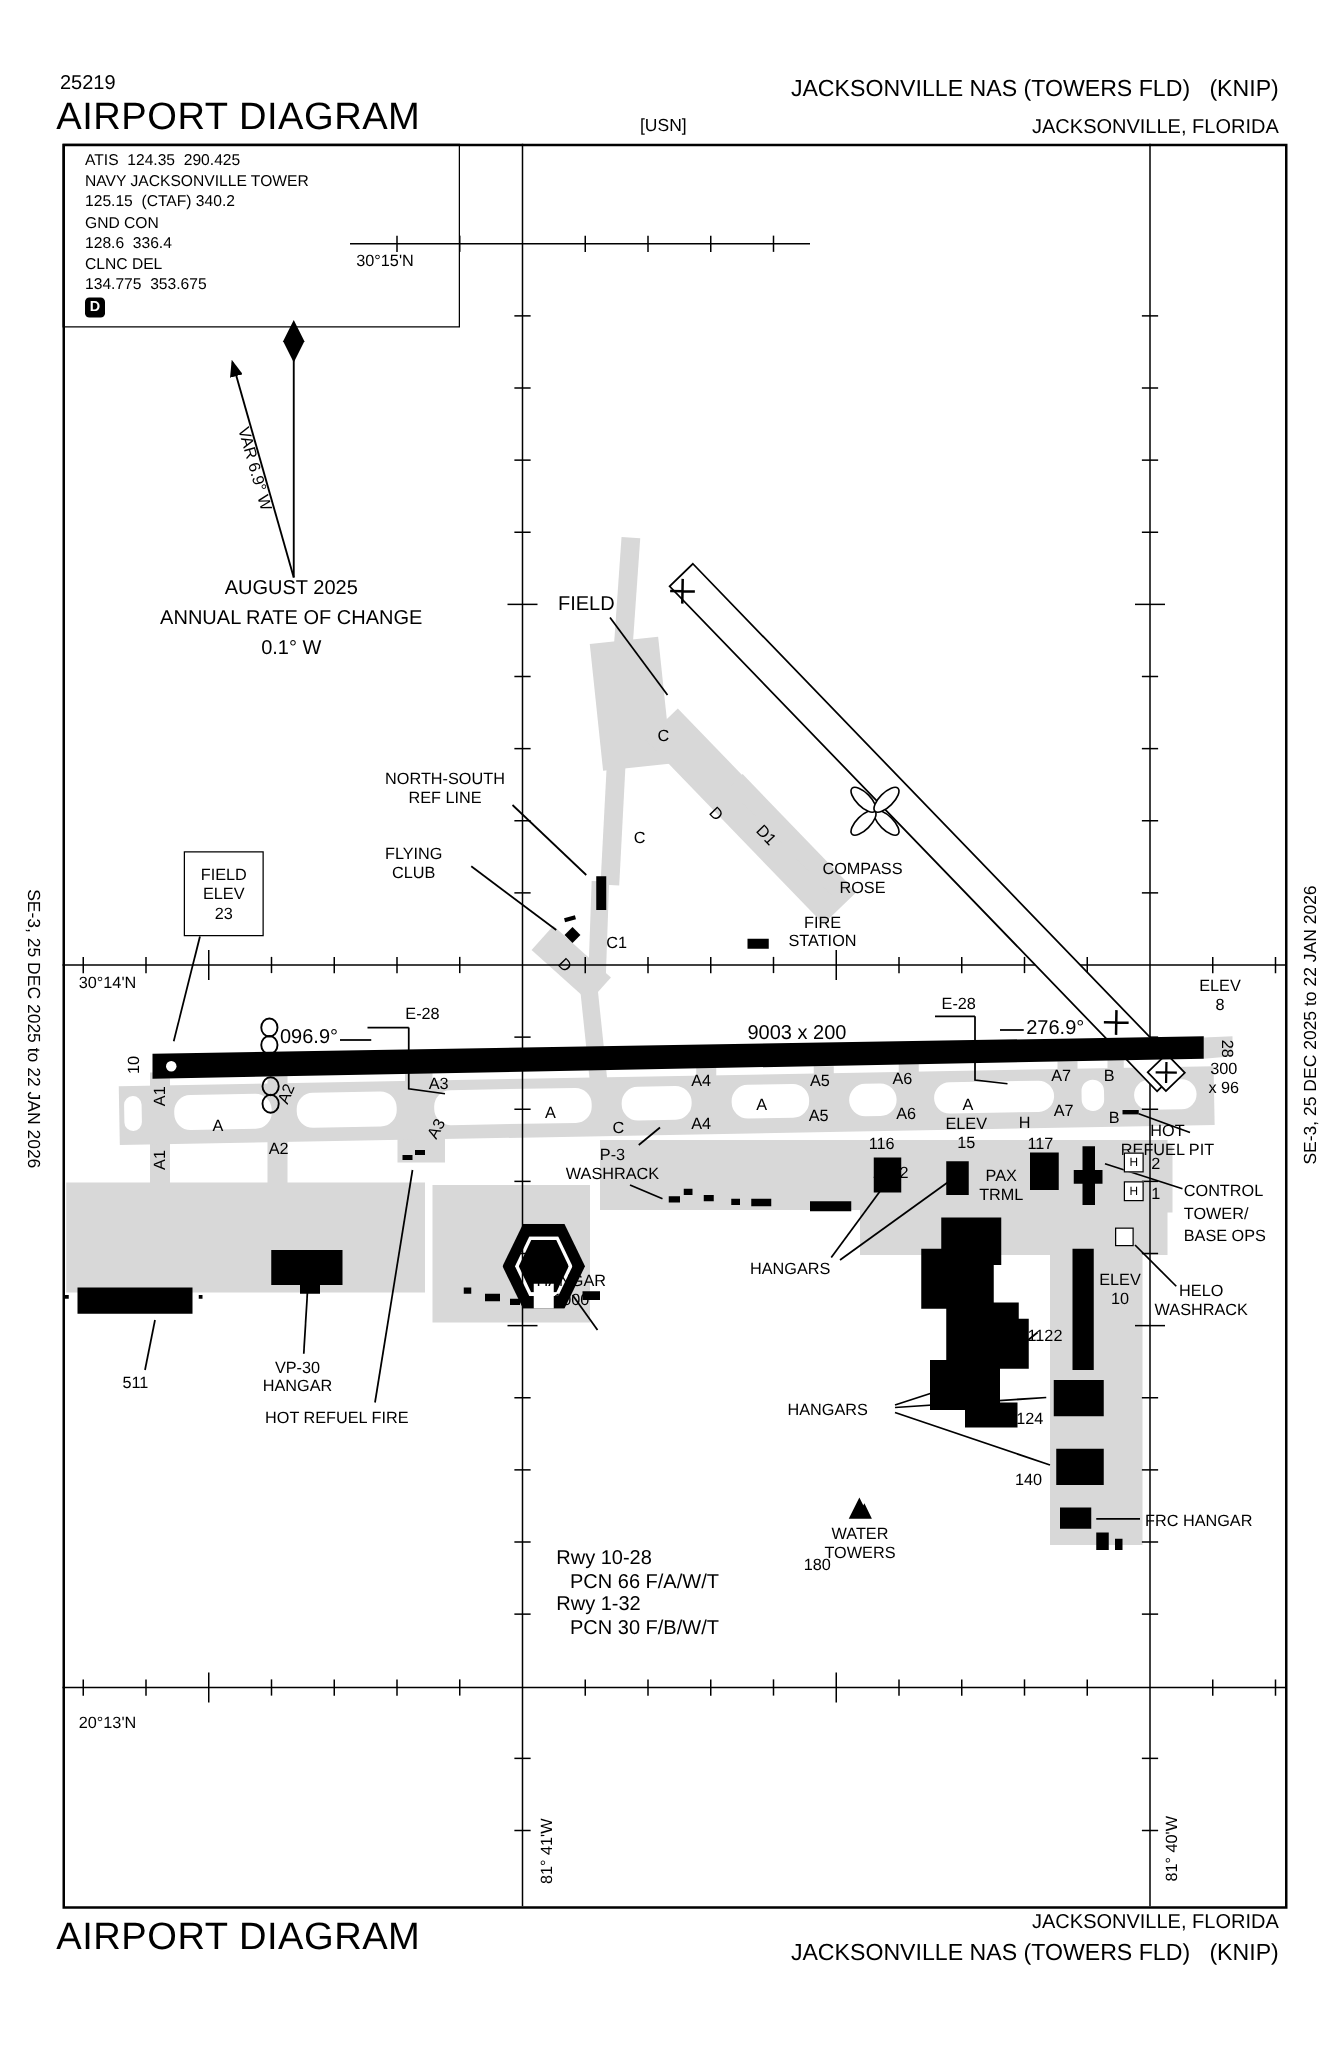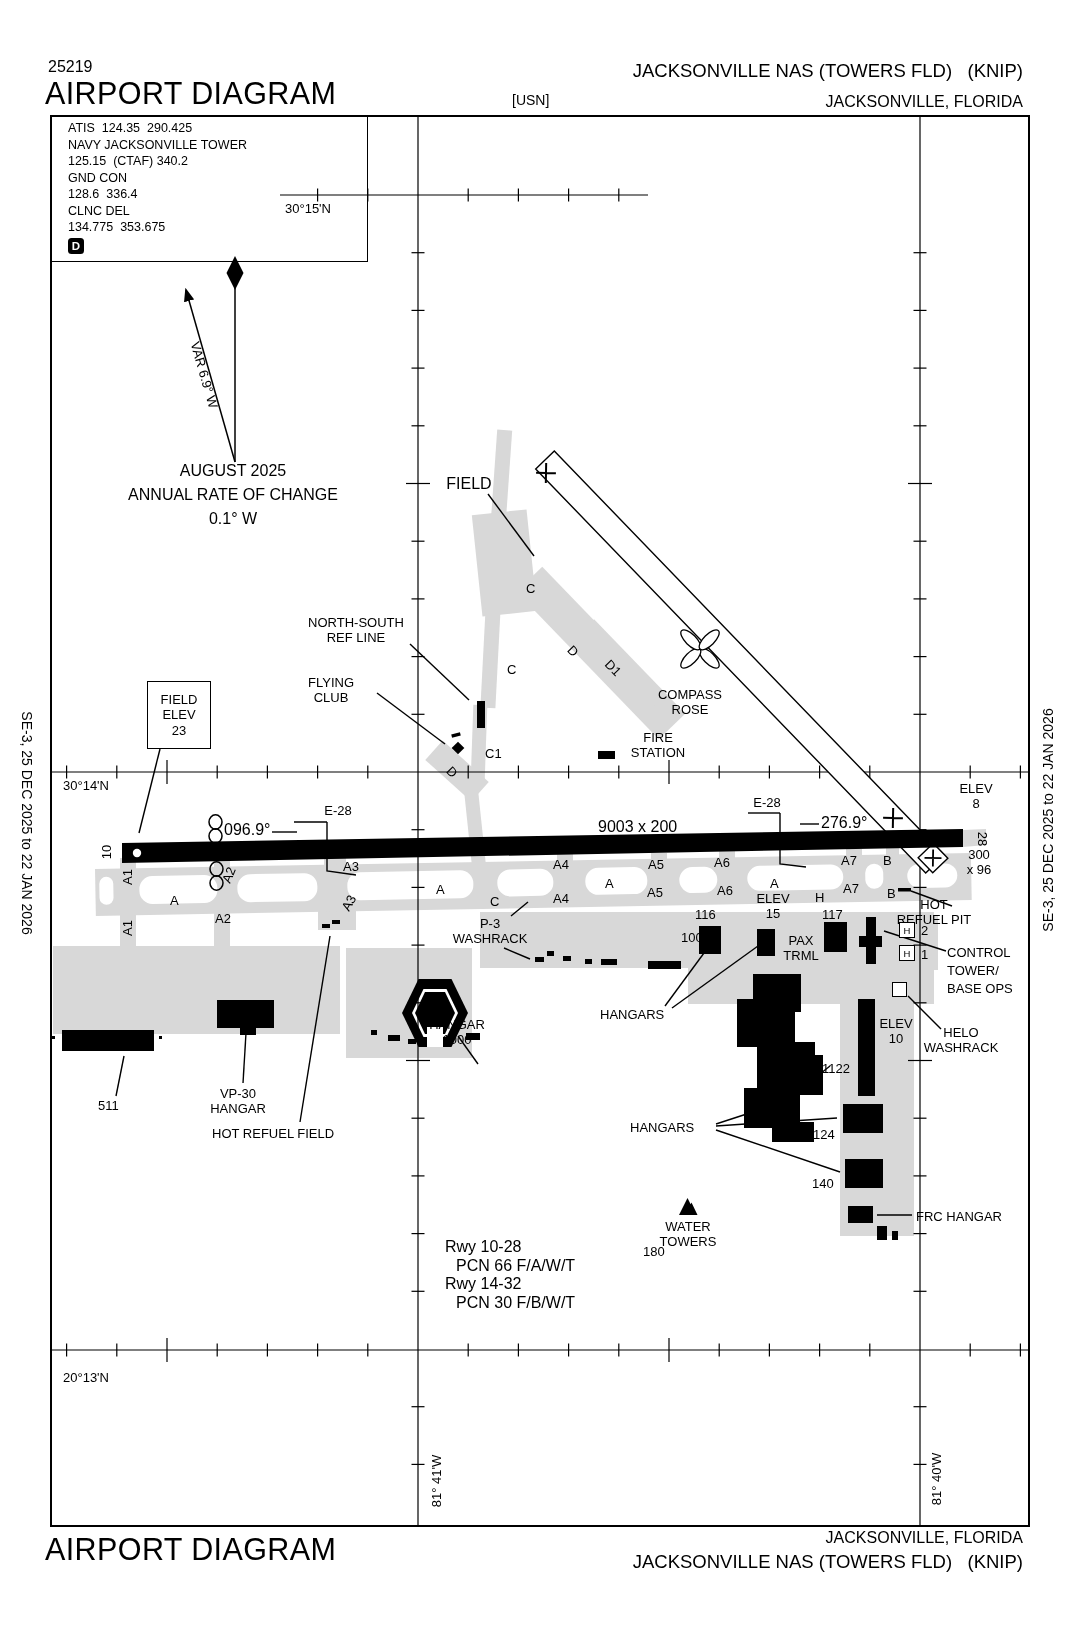--- a/index.html
+++ b/index.html
@@ -365,21 +365,21 @@
 TRML</div>
   <div class="lbl" style="left:916px;top:1209px">FRC HANGAR</div>
   <div class="lbl pre ctr" style="left:688px;top:1219px">WATER
 TOWERS</div>
   <div class="lbl pre ctr" style="left:238px;top:1086px">VP-30
 HANGAR</div>
   <div class="lbl pre ctr" style="left:457px;top:1017px">HANGAR
 1000</div>
   <div class="lbl pre ctr" style="left:490px;top:916px">P-3
 WASHRACK</div>
-  <div class="lbl" style="left:212px;top:1126px">HOT REFUEL FIELD</div>
+  <div class="lbl" style="left:212px;top:1126px">HOT REFUEL FIRE</div>
 
   <div class="lbl f135" style="left:598px;top:818px">9003 x 200</div>
   <div class="lbl f135" style="left:224px;top:821px">096.9°</div>
   <div class="lbl f135" style="left:821px;top:814px">276.9°</div>
   <div class="lbl rccw" style="left:107px;top:852px">10</div>
   <div class="lbl rcw" style="left:982px;top:839px">28</div>
   <div class="lbl pre ctr" style="left:979px;top:847px">300
 x 96</div>
   <div class="lbl ctr" style="left:338px;top:803px">E-28</div>
   <div class="lbl ctr" style="left:767px;top:795px">E-28</div>
@@ -417,27 +417,27 @@
 
   <div class="lbl" style="left:526px;top:581px">C</div>
   <div class="lbl" style="left:507px;top:662px">C</div>
   <div class="lbl" style="left:485px;top:746px">C1</div>
   <div class="lbl r45" style="left:452px;top:772px">D</div>
   <div class="lbl r45" style="left:573px;top:651px">D</div>
   <div class="lbl r45" style="left:613px;top:668px">D1</div>
 
   <div class="lbl" style="left:98px;top:1098px">511</div>
   <div class="lbl" style="left:695px;top:907px">116</div>
-  <div class="lbl" style="left:681px;top:930px">1002</div>
+  <div class="lbl" style="left:698px;top:930px">1002</div>
   <div class="lbl" style="left:822px;top:907px">117</div>
   <div class="lbl" style="left:822px;top:1061px">1122</div>
   <div class="lbl" style="left:813px;top:1127px">124</div>
   <div class="lbl" style="left:812px;top:1176px">140</div>
   <div class="lbl" style="left:643px;top:1244px">180</div>
   <div class="lbl" style="left:921px;top:923px">2</div>
   <div class="lbl" style="left:921px;top:947px">1</div>
 
   <div class="lbl f135" style="left:445px;top:1238px">Rwy 10-28</div>
   <div class="lbl f135" style="left:456px;top:1256.5px">PCN 66 F/A/W/T</div>
-  <div class="lbl f135" style="left:445px;top:1275px">Rwy 14-32</div>
+  <div class="lbl f135" style="left:445px;top:1275px">Rwy 1-32</div>
   <div class="lbl f135" style="left:456px;top:1293.5px">PCN 30 F/B/W/T</div>
 
 </div>
 
 </body></html>

